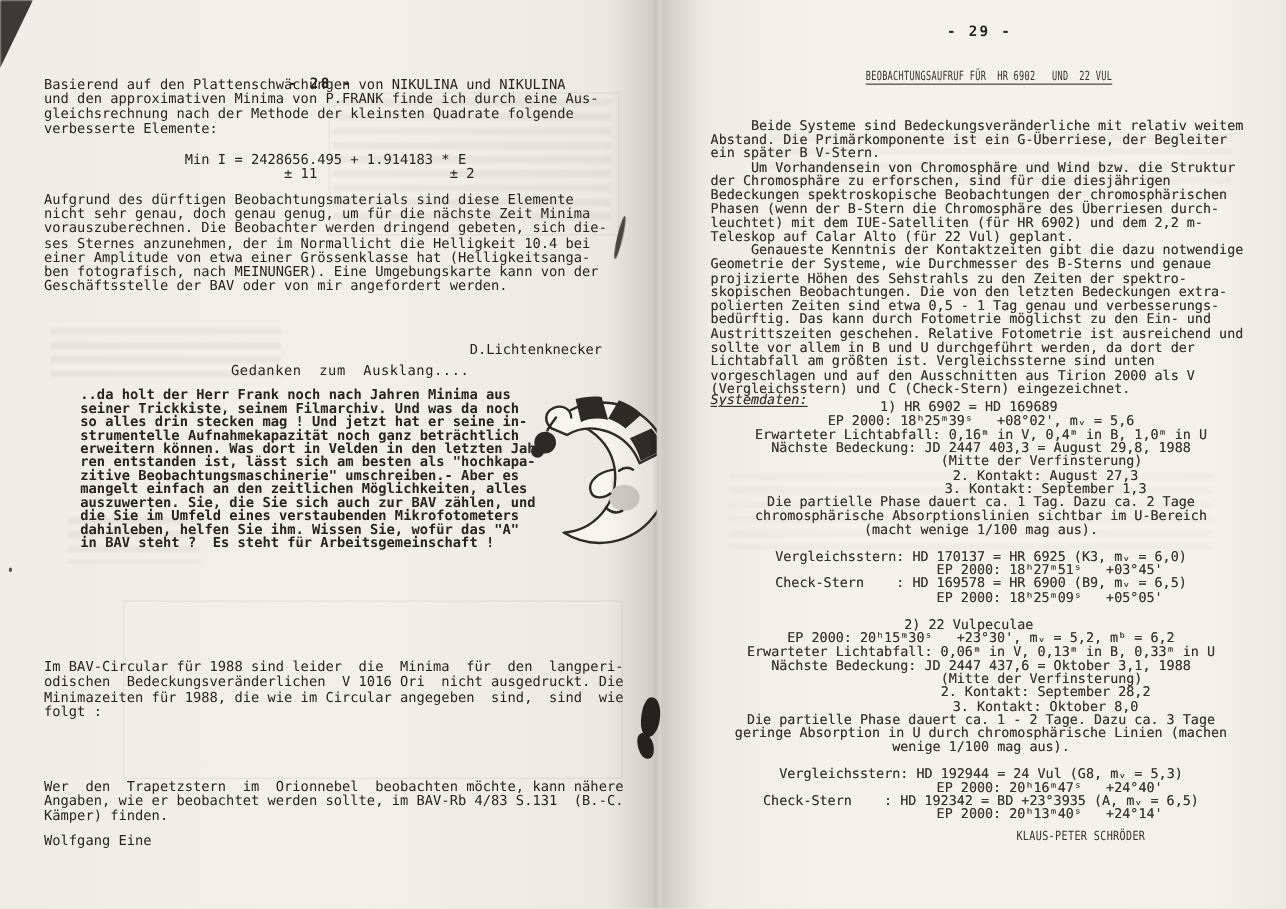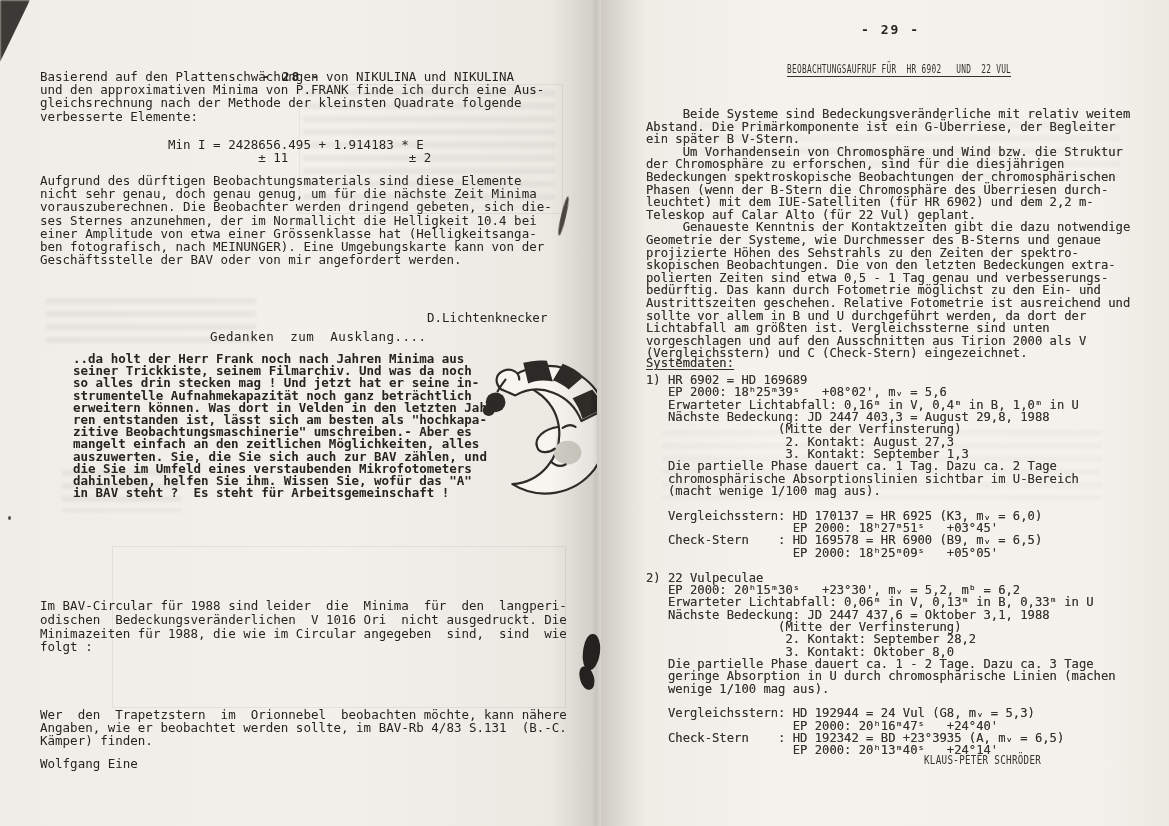--- a/index.html
+++ b/index.html
@@ -17,21 +17,21 @@
     left:597px;width:572px;
     background:linear-gradient(90deg,#e3e0d9 0%,#eeece5 6%,#f4f2ec 30%,#f3f1eb 88%,#ece9e2 100%);
   }
   .pre{
     position:absolute;white-space:pre;
     font-family:"DejaVu Sans Mono","Liberation Mono",monospace;
   }
   .lp{font-size:12.5px;line-height:13.2px;color:#26241f;}
   .rp{font-size:12.2px;line-height:12.6px;color:#34322c;text-shadow:0 0 .4px rgba(52,50,44,.55);}
   .pagenum{font-size:13px;font-weight:bold;letter-spacing:2px;}
-  .u{text-decoration:underline;text-underline-offset:2px;}
+  .u{text-decoration:underline;text-underline-offset:2px;font-style:italic;}
   .b{font-weight:bold;}
   .heading-cond{
     font-size:11.5px;letter-spacing:.4px;transform:scaleX(.68);transform-origin:0 0;
     text-decoration:underline;text-underline-offset:3px;white-space:pre;color:#34322c;
   }
   .sig-cond{
     font-size:11.5px;letter-spacing:.4px;transform:scaleX(.8);transform-origin:0 0;
     white-space:pre;color:#34322c;
   }
   .wordspace{word-spacing:8px;letter-spacing:.5px;}
@@ -163,21 +163,21 @@
 polierten Zeiten sind etwa 0,5 - 1 Tag genau und verbesserungs-
 bedürftig. Das kann durch Fotometrie möglichst zu den Ein- und
 Austrittszeiten geschehen. Relative Fotometrie ist ausreichend und
 sollte vor allem in B und U durchgeführt werden, da dort der
 Lichtabfall am größten ist. Vergleichssterne sind unten
 vorgeschlagen und auf den Ausschnitten aus Tirion 2000 als V
 (Vergleichsstern) und C (Check-Stern) eingezeichnet.</div>
 
   <div class="pre rp u" style="left:49px;top:357px;">Systemdaten:</div>
 
-  <div class="pre rp" style="left:49px;top:374px;line-height:12.35px;">1) HR 6902 = HD 169689
+  <div class="pre rp" style="left:49px;top:364px;line-height:12.35px;text-align:center;">1) HR 6902 = HD 169689
    EP 2000: 18ʰ25ᵐ39ˢ   +08°02', mᵥ = 5,6
    Erwarteter Lichtabfall: 0,16ᵐ in V, 0,4ᵐ in B, 1,0ᵐ in U
    Nächste Bedeckung: JD 2447 403,3 = August 29,8, 1988
                   (Mitte der Verfinsterung)
                    2. Kontakt: August 27,3
                    3. Kontakt: September 1,3
    Die partielle Phase dauert ca. 1 Tag. Dazu ca. 2 Tage
    chromosphärische Absorptionslinien sichtbar im U-Bereich
    (macht wenige 1/100 mag aus).
 

